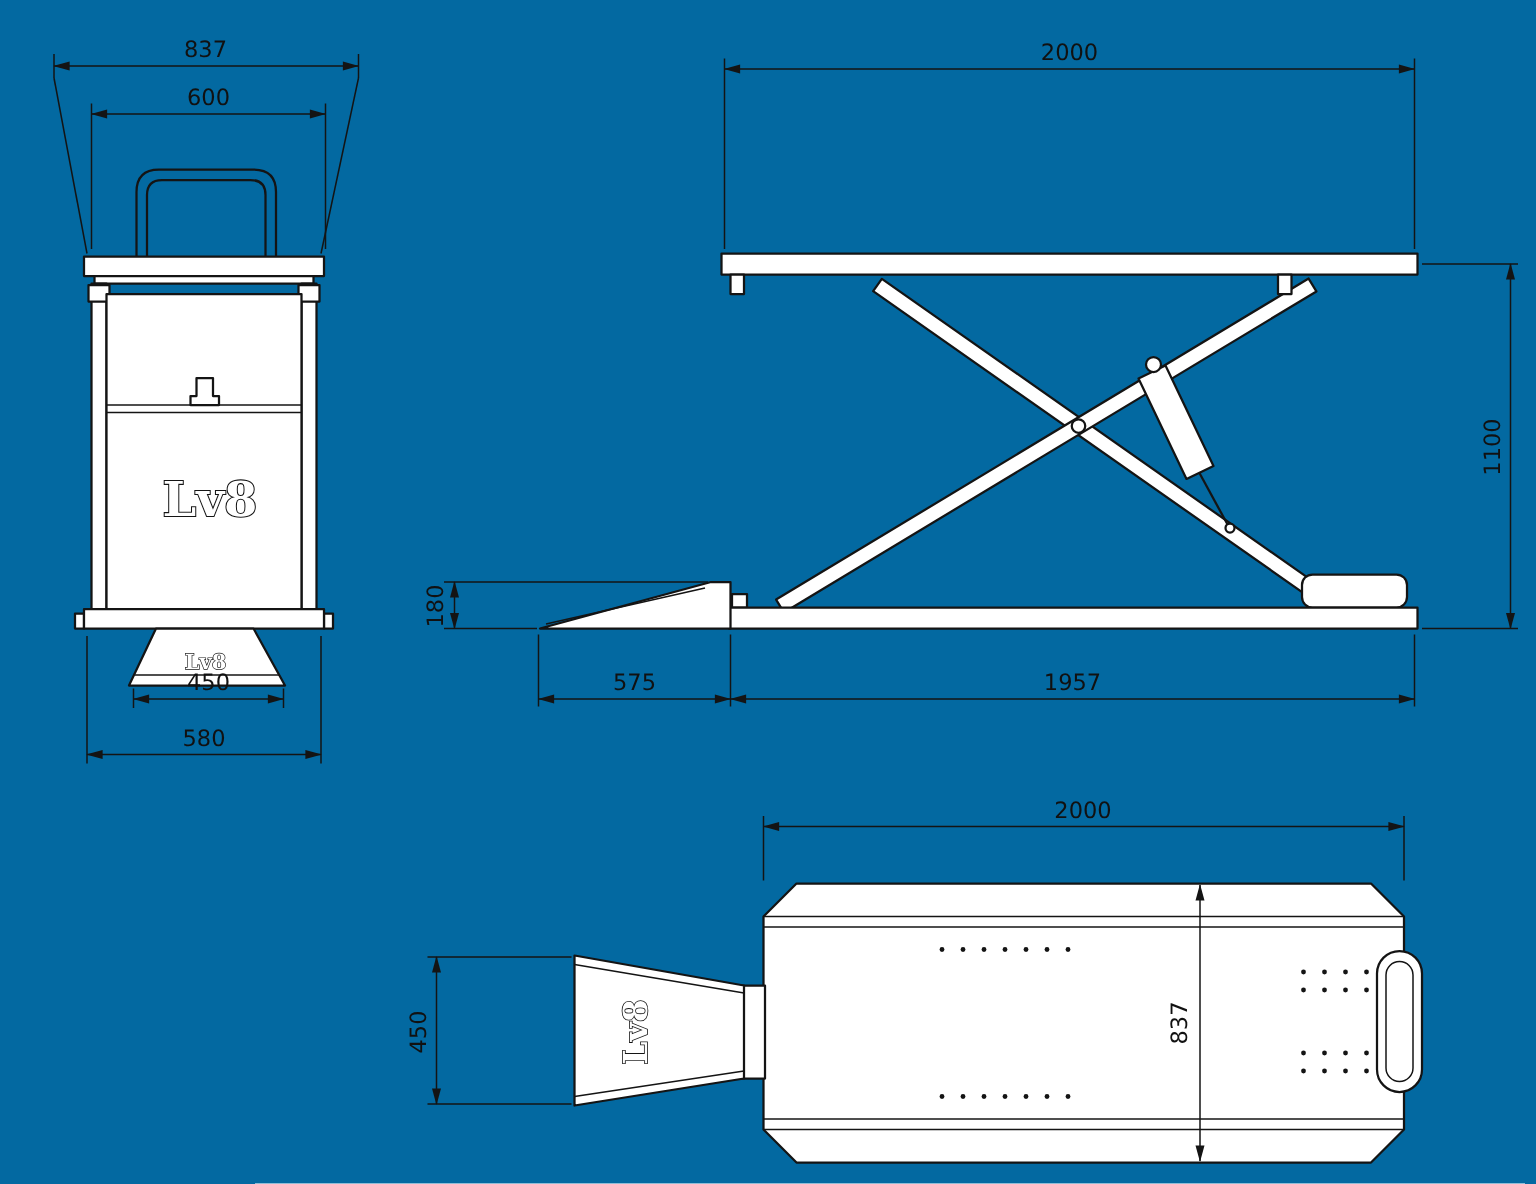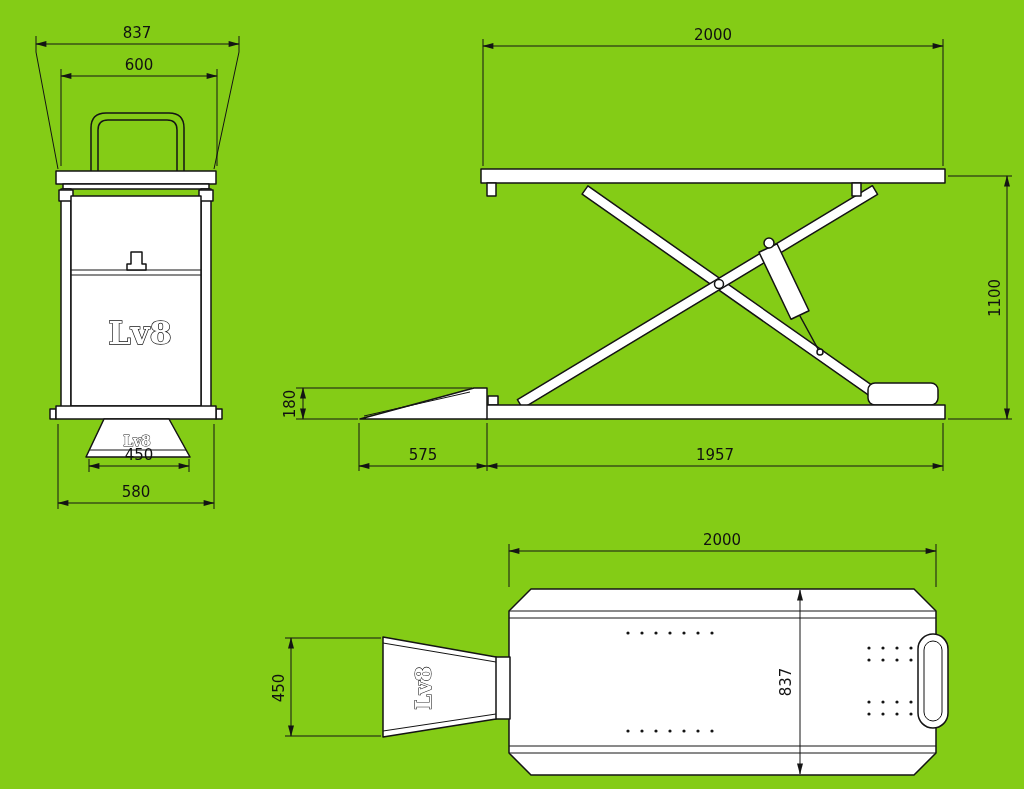--- a/index.html
+++ b/index.html
@@ -1,16 +1,16 @@
 <!DOCTYPE html>
 <html><head>
 <meta charset="utf-8">
 <style>
   html,body{margin:0;padding:0;background:#fff;width:1024px;height:789px;overflow:hidden;}
-  .canvas{position:relative;width:1024px;height:789px;background:#84cc16;}
+  .canvas{position:relative;width:1024px;height:789px;background:#0369a1;}
   svg{display:block;}
   .part{fill:#fff;stroke:#141414;stroke-width:1.5;stroke-linejoin:round;}
   .ol{fill:none;stroke:#141414;stroke-width:1.5;stroke-linejoin:round;stroke-linecap:round;}
   .thin{fill:none;stroke:#141414;stroke-width:1;}
   .dimline{fill:none;stroke:#141414;stroke-width:1;}
   .dimtext{font-family:"DejaVu Sans",sans-serif;font-size:15px;fill:#111;}
   .logo{font-family:"DejaVu Serif",serif;font-weight:bold;fill:#fff;stroke:#141414;paint-order:stroke;}
   .dot{fill:#141414;stroke:none;}
 </style>
 </head>

